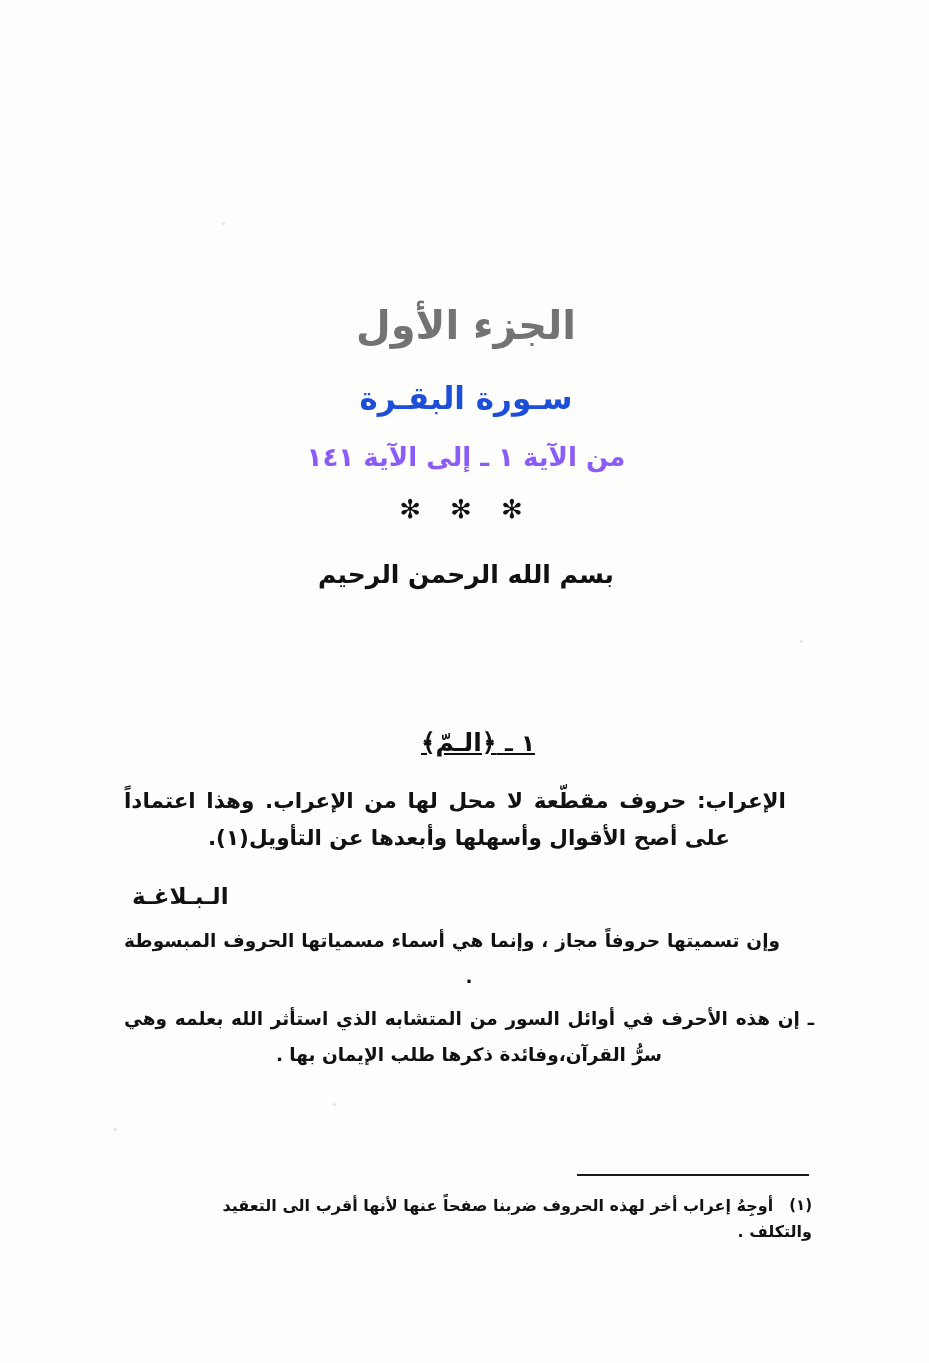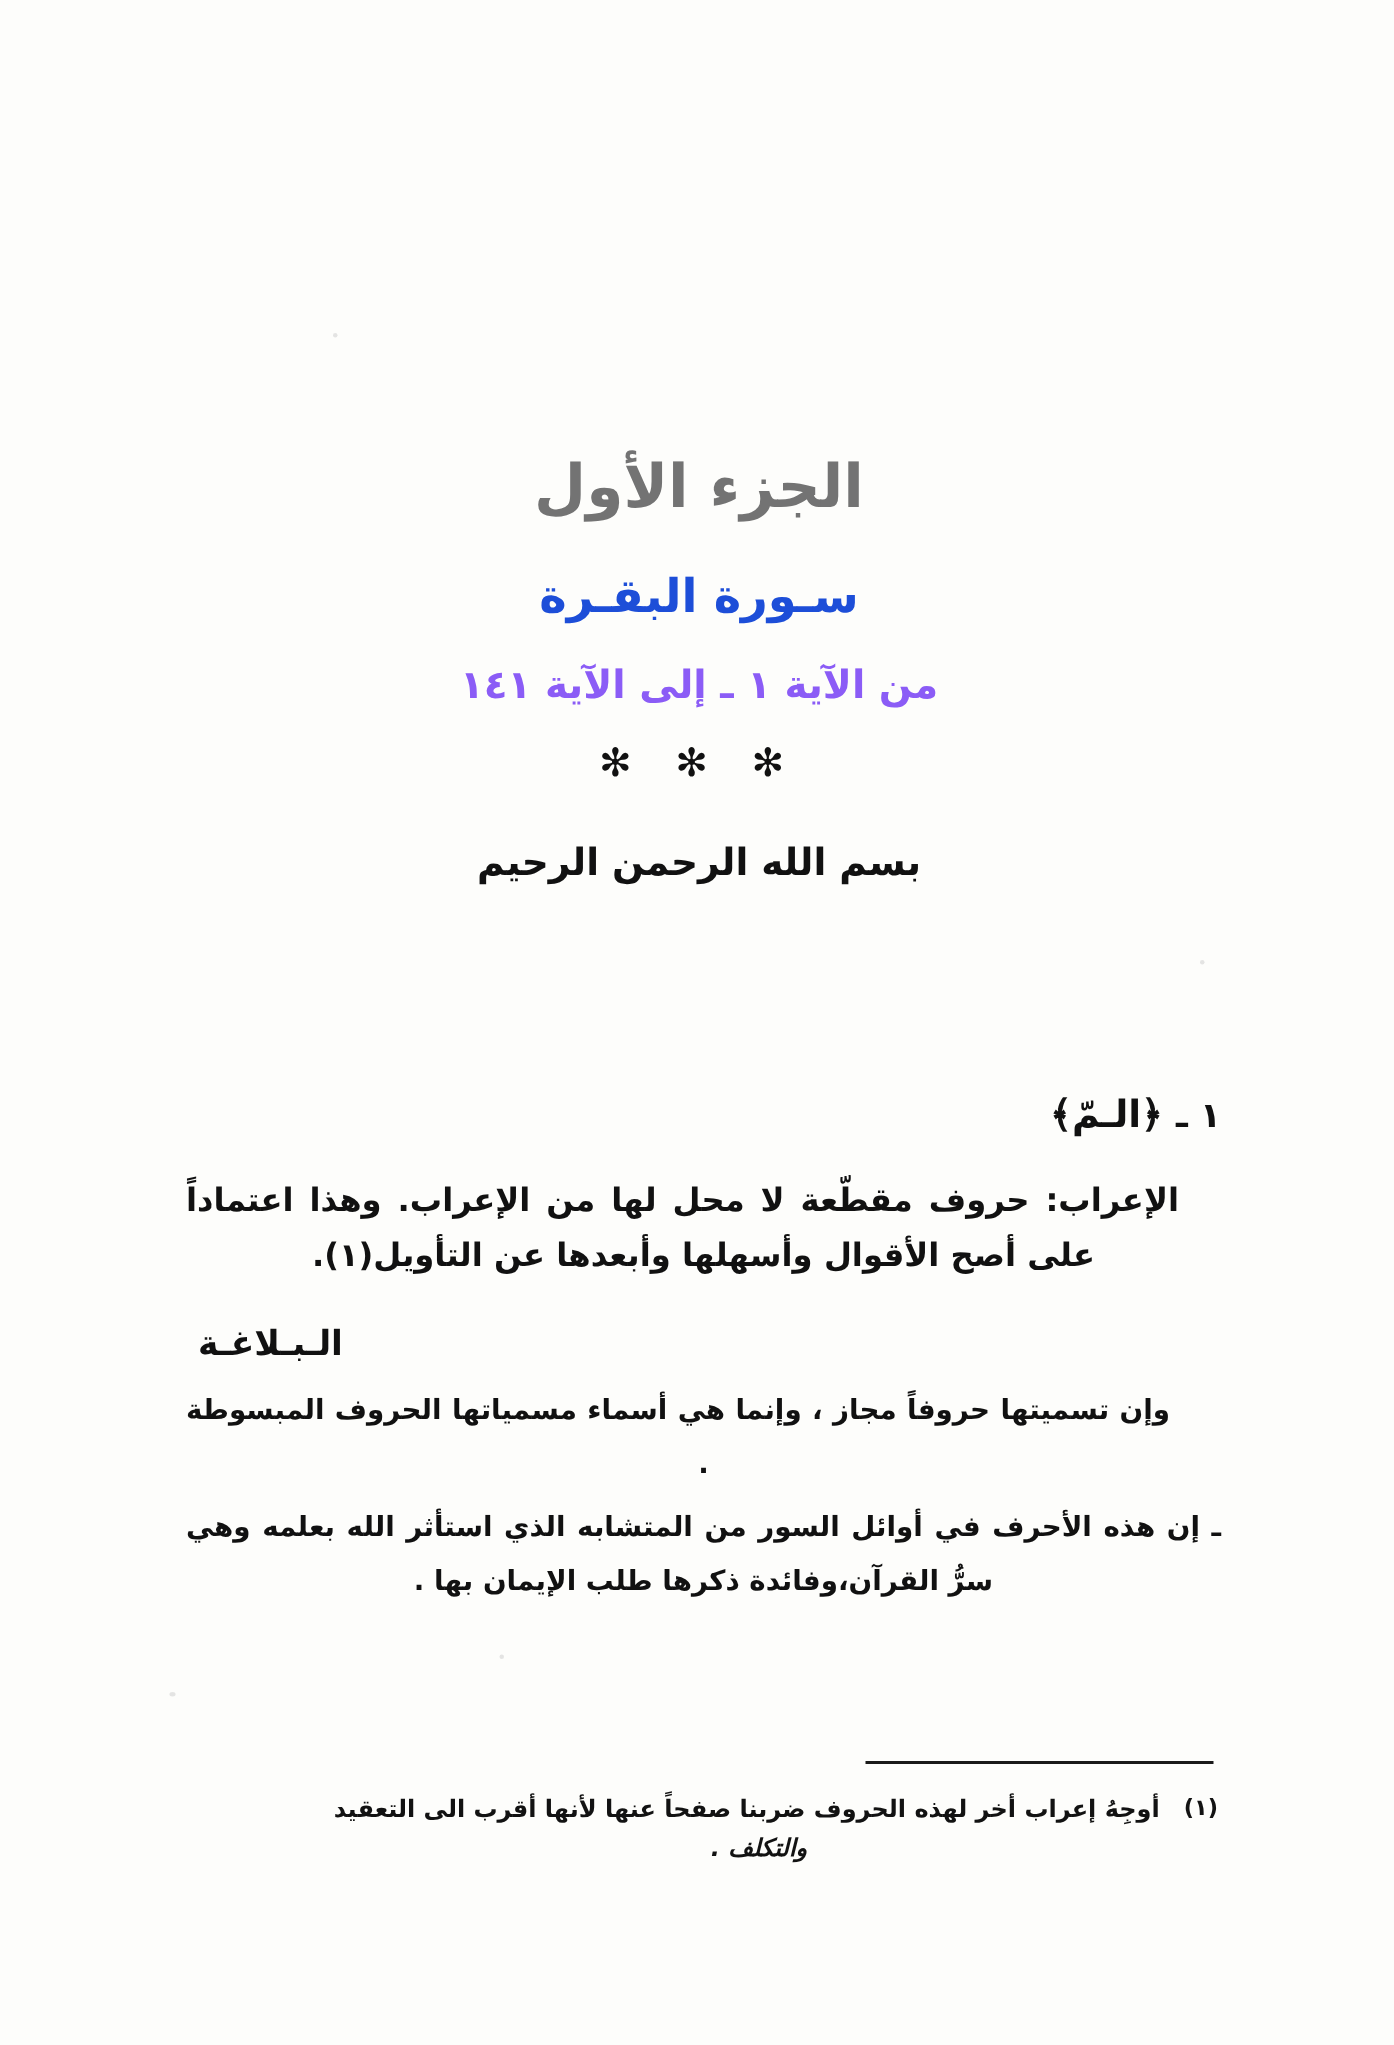--- a/index.html
+++ b/index.html
@@ -109,27 +109,28 @@
   
   .body-col {
     position: absolute;
     top: 728px;
     left: 124px;
     width: 690px;
     direction: rtl;
     color: #111;
   }
   .ayah-line {
-    text-align: right;
+    text-align: center;
     font-family: "DejaVu Sans", sans-serif;
     font-weight: bold;
     font-size: 25px;
     padding-left: 18px;
     margin-bottom: 26px;
     direction: rtl;
+    text-decoration: underline;
   }
   .ayah-line .ayah-num {
     font-size: 23px;
   }
   .ayah-text {
     font-size: 25px;
     letter-spacing: 1px;
   }
 
   .para {
@@ -202,24 +203,23 @@
   }
   .fn-mark {
     flex: 0 0 auto;
     font-size: 15px;
   }
   .fn-text {
     flex: 1 1 auto;
     text-align: justify;
   }
   .fn-cont {
-    text-align: center;
+    text-align: right;
     padding-left: 60px;
     margin-top: -6px;
-    font-style: italic;
   }
 
   
   .speck {
     position: absolute;
     background: #cfcfcf;
     border-radius: 50%;
     opacity: .55;
   }
 </style>

